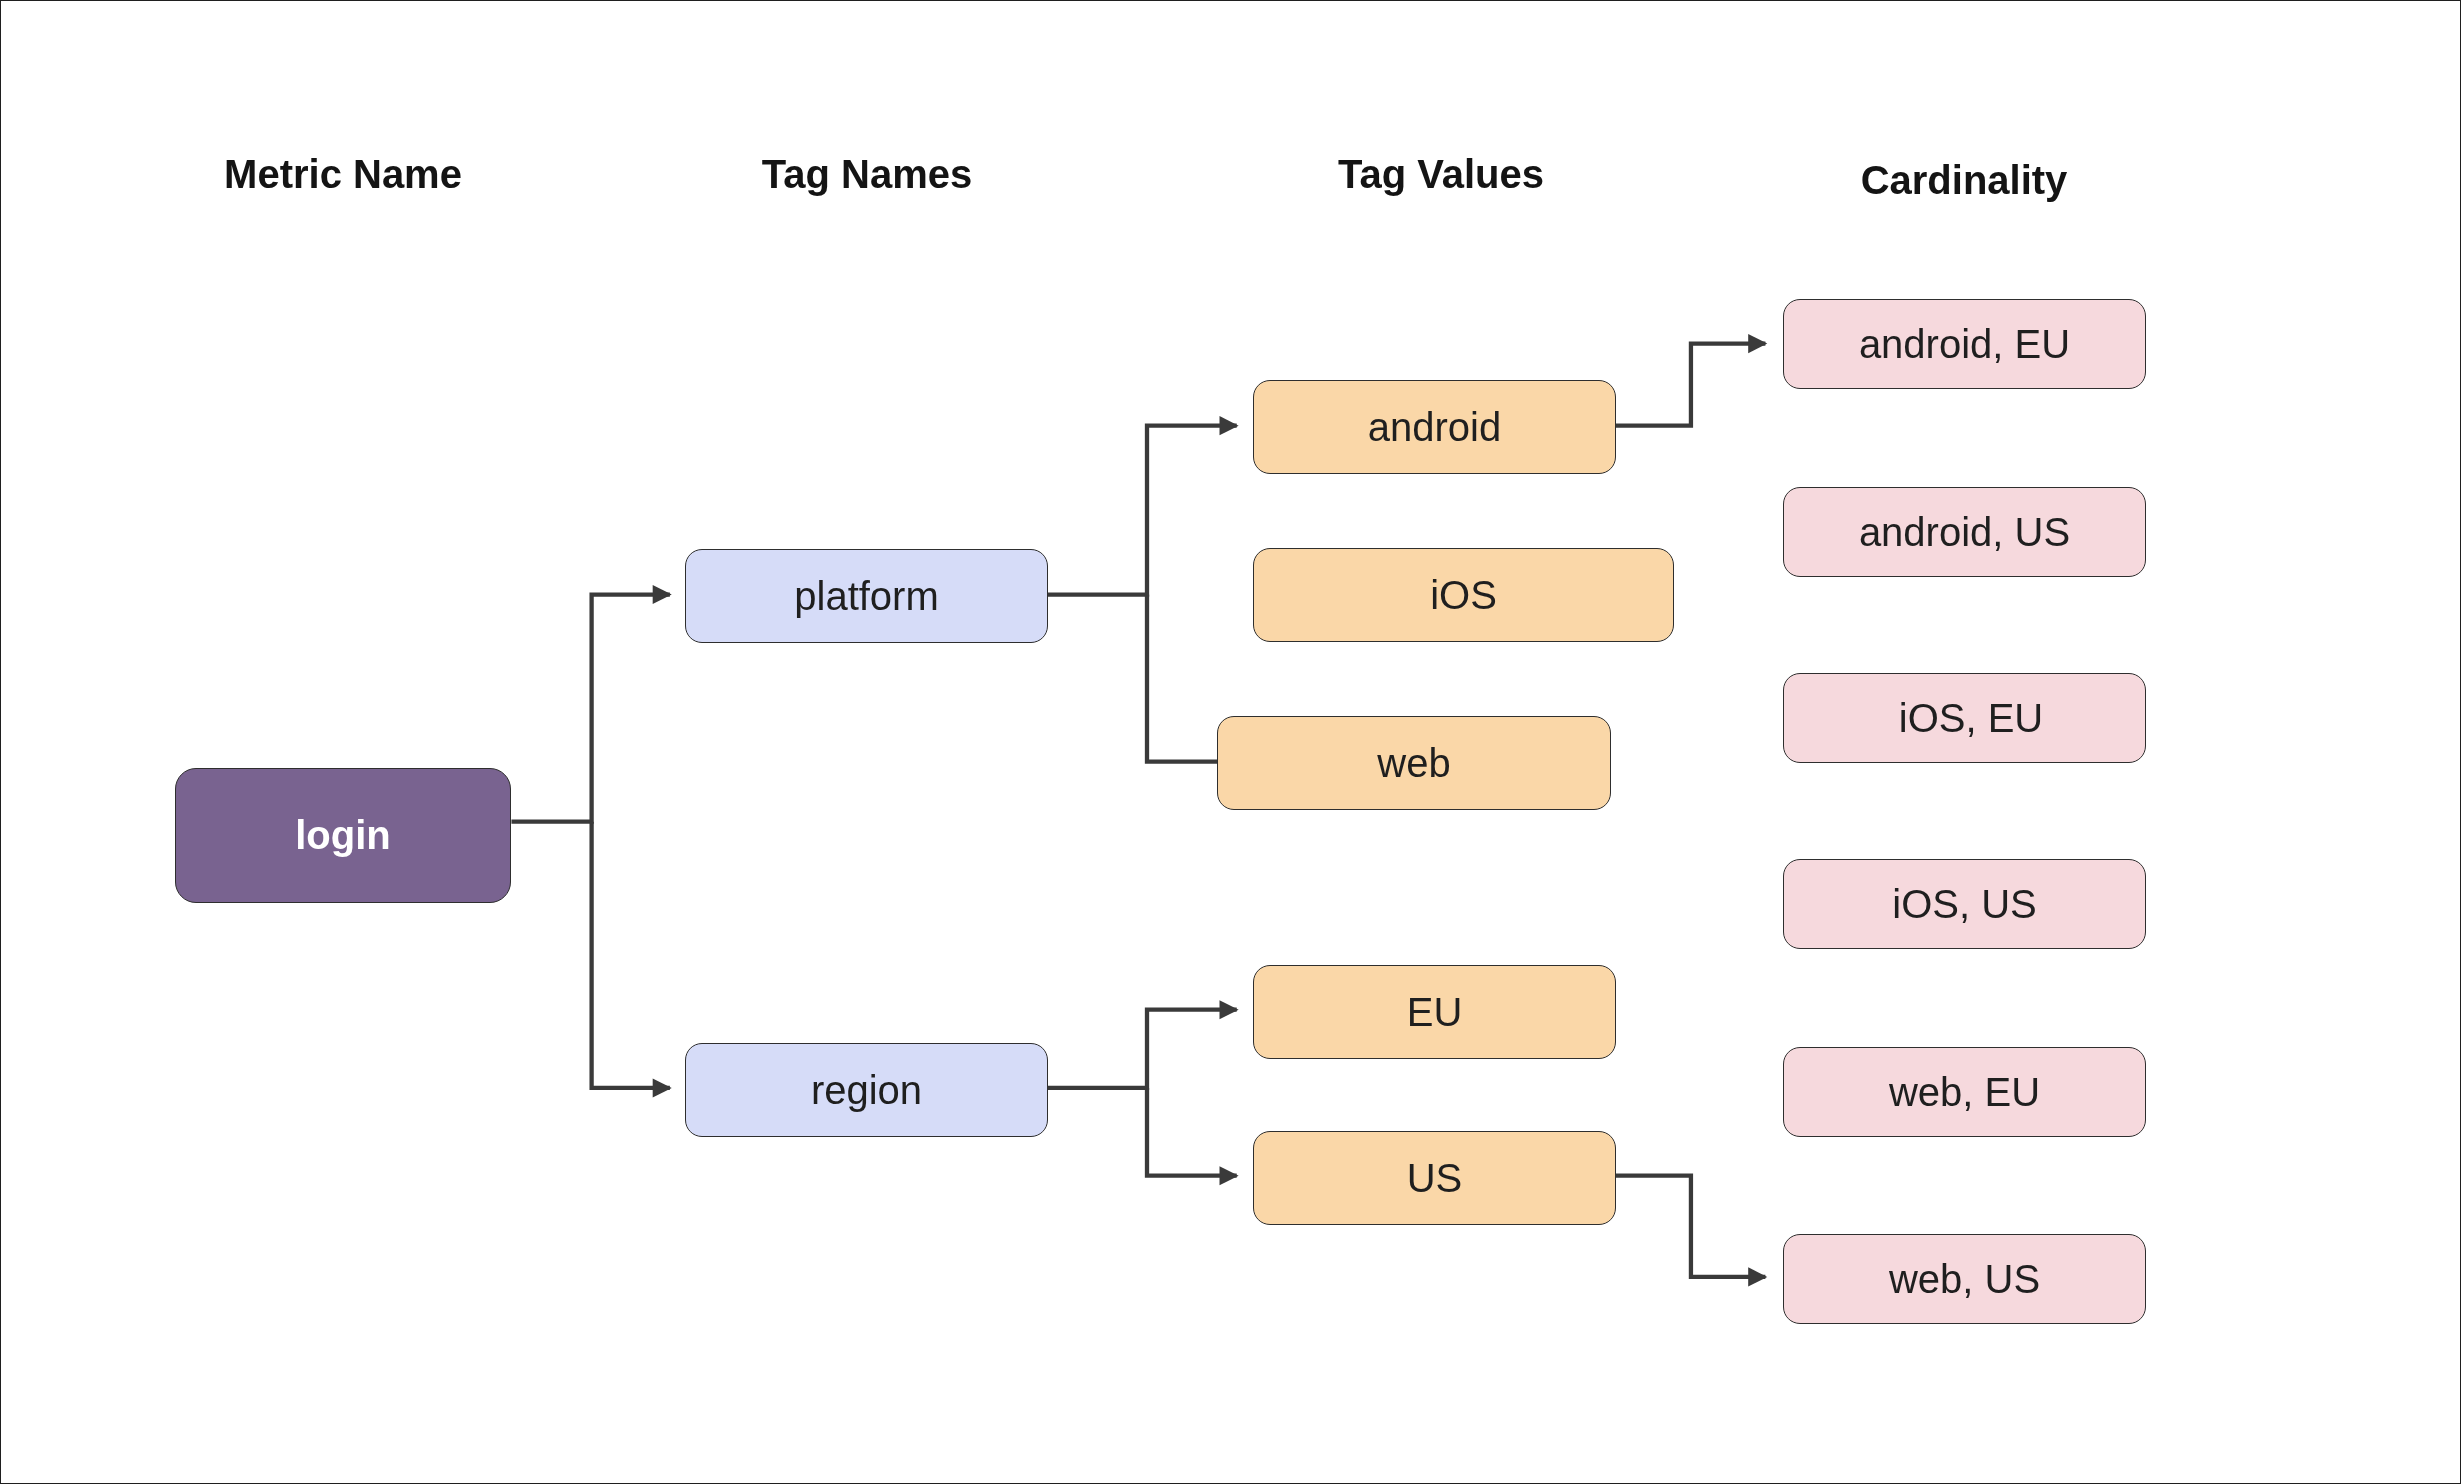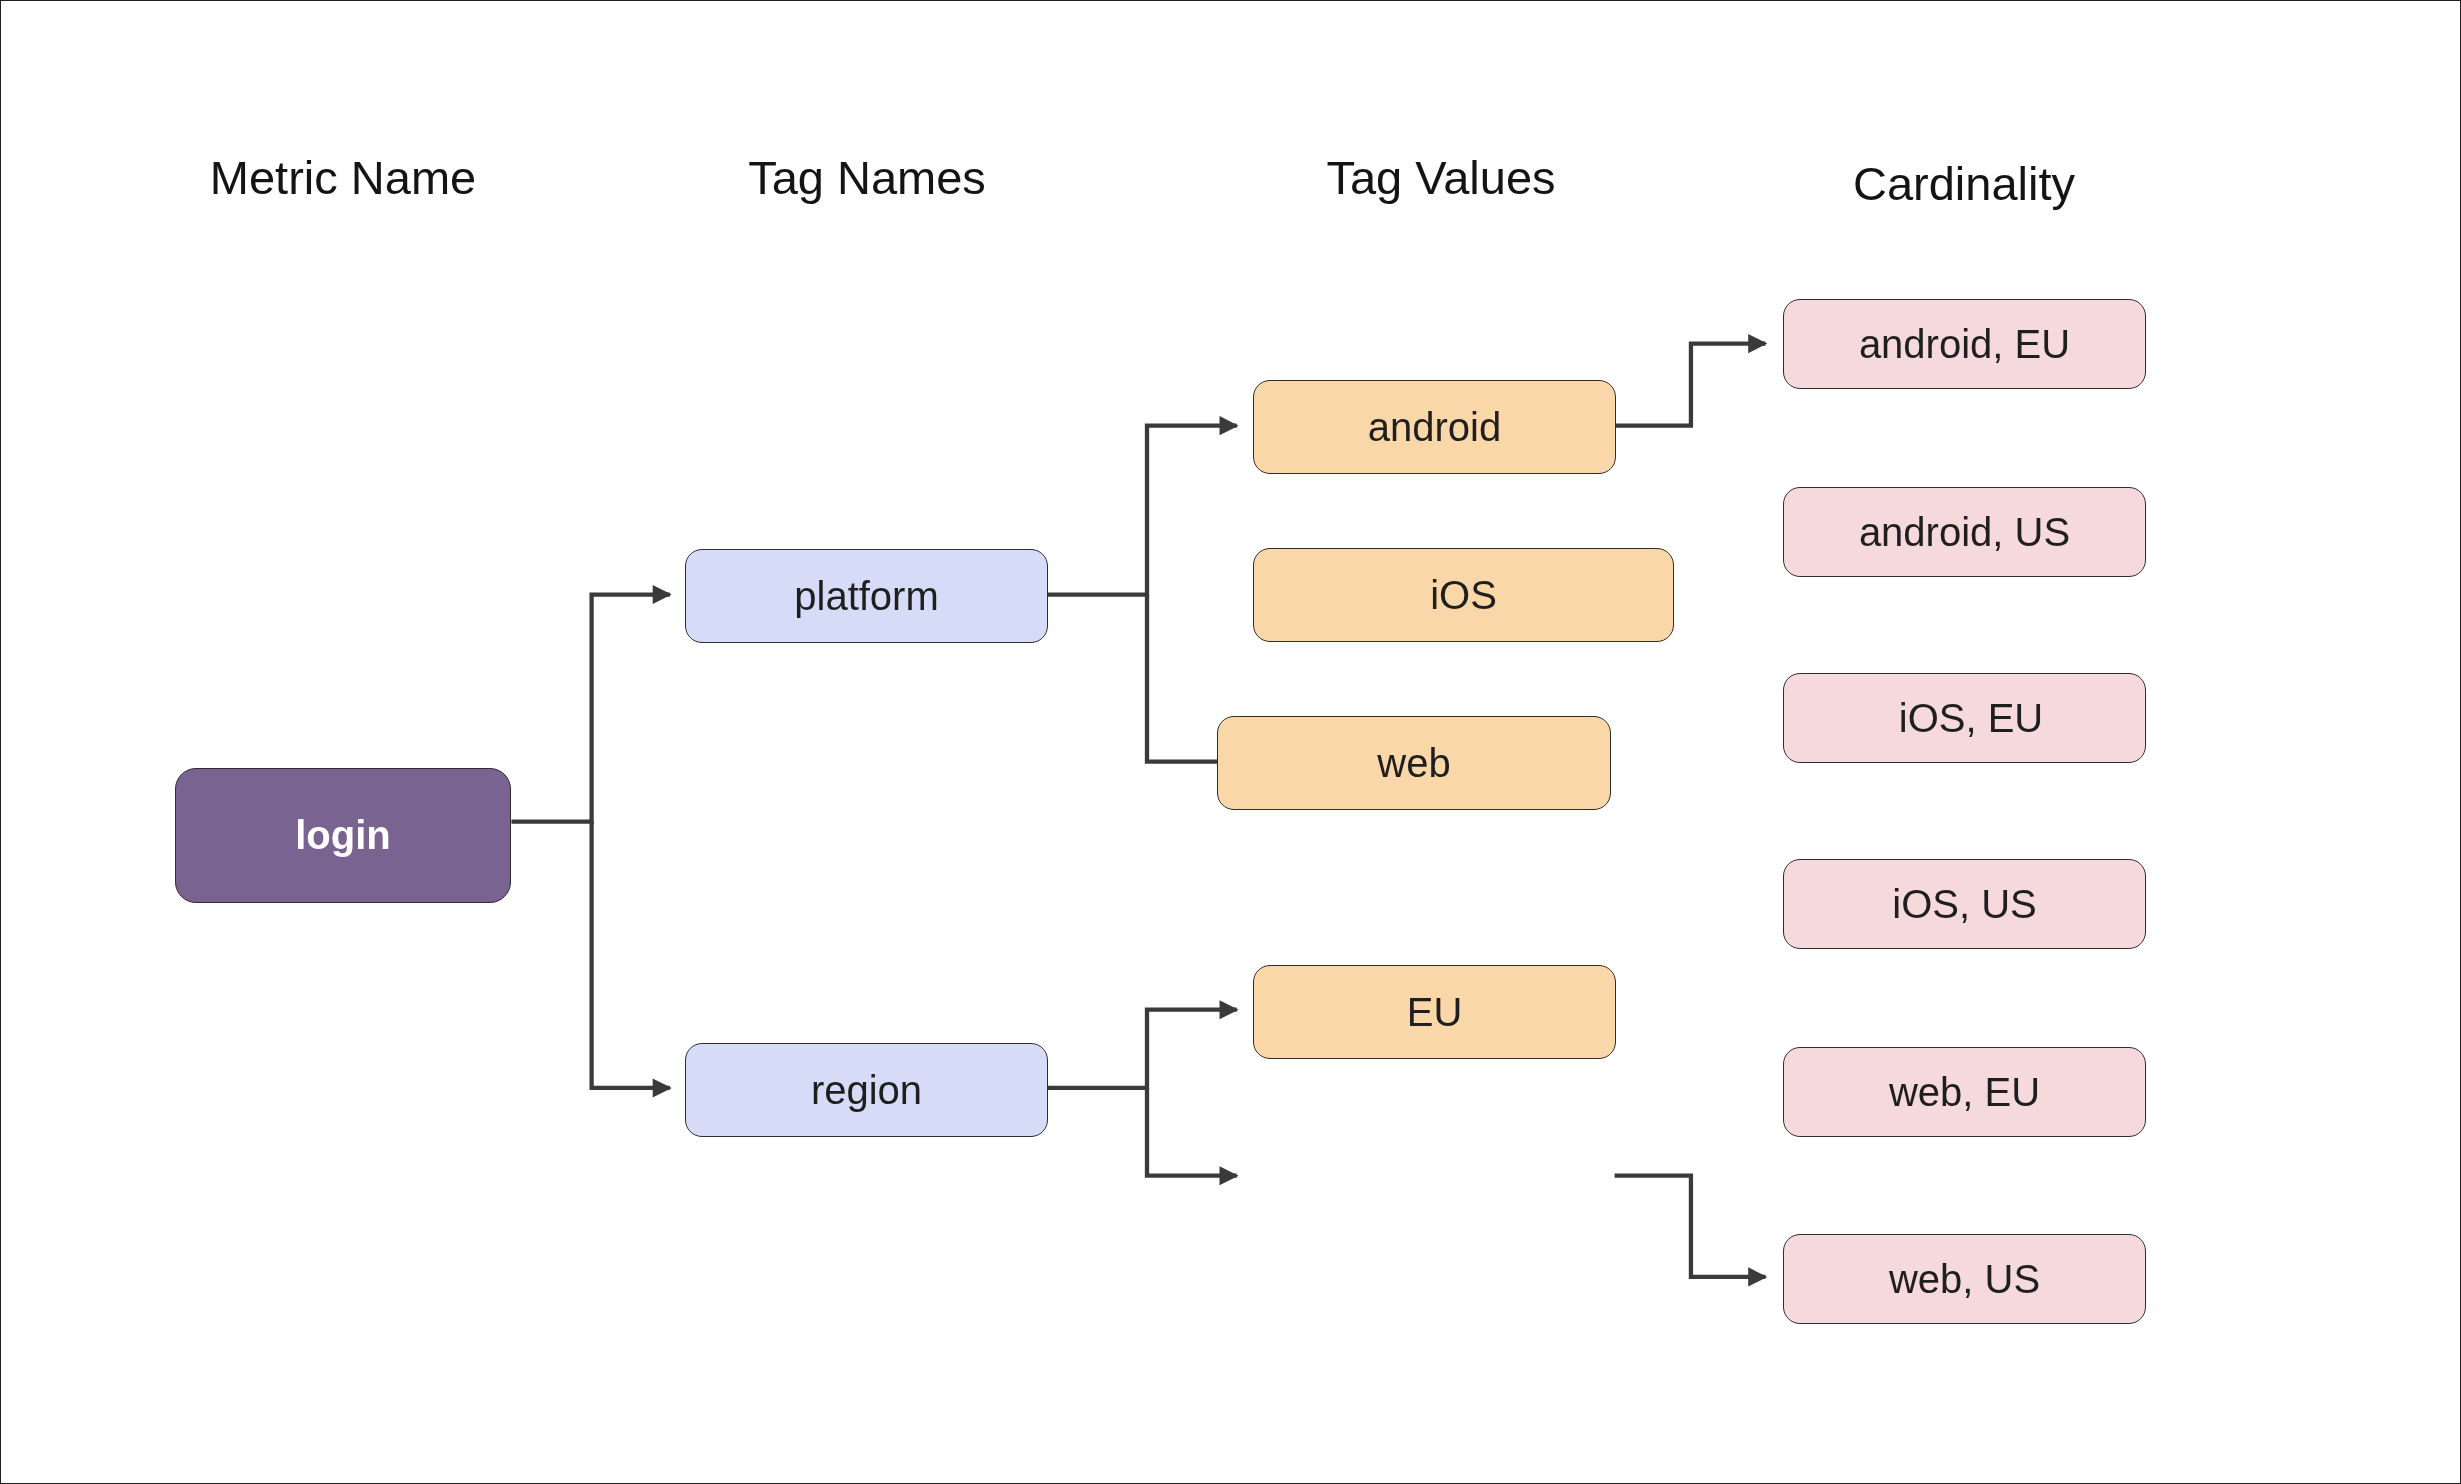--- a/index.html
+++ b/index.html
@@ -18,22 +18,22 @@
     overflow: hidden;
   }
   svg.edges {
     position: absolute;
     left: 0; top: 0;
     width: 100%; height: 100%;
   }
   .col-header {
     position: absolute;
     transform: translateX(-50%);
-    font-size: 47px;
-    font-weight: 400;
+    font-size: 40px;
+    font-weight: 700;
     color: #141414;
     white-space: nowrap;
     line-height: 1;
   }
   [data-name="header-metric-name"] { left: 342px;  top: 153px; }
   [data-name="header-tag-names"]   { left: 866px;  top: 153px; }
   [data-name="header-tag-values"]  { left: 1440px; top: 153px; }
   [data-name="header-cardinality"] { left: 1963px; top: 159px; }
 
   .node {
@@ -108,20 +108,21 @@
 
   <div class="node node--metric" data-name="node-login">login</div>
 
   <div class="node node--tagname" data-name="node-region">region</div>
   <div class="node node--tagname" data-name="node-platform">platform</div>
 
   <div class="node node--tagvalue" data-name="node-android">android</div>
   <div class="node node--tagvalue" data-name="node-ios">iOS</div>
   <div class="node node--tagvalue" data-name="node-web">web</div>
   <div class="node node--tagvalue" data-name="node-eu">EU</div>
+  <div class="node node--tagvalue" data-name="node-us">US</div>
 
   <div class="node node--cardinality" data-name="node-android-eu">android, EU</div>
   <div class="node node--cardinality" data-name="node-android-us">android, US</div>
   <div class="node node--cardinality" data-name="node-ios-eu">iOS, EU</div>
   <div class="node node--cardinality" data-name="node-ios-us">iOS, US</div>
   <div class="node node--cardinality" data-name="node-web-eu">web, EU</div>
   <div class="node node--cardinality" data-name="node-web-us">web, US</div>
 
 </div>
 

